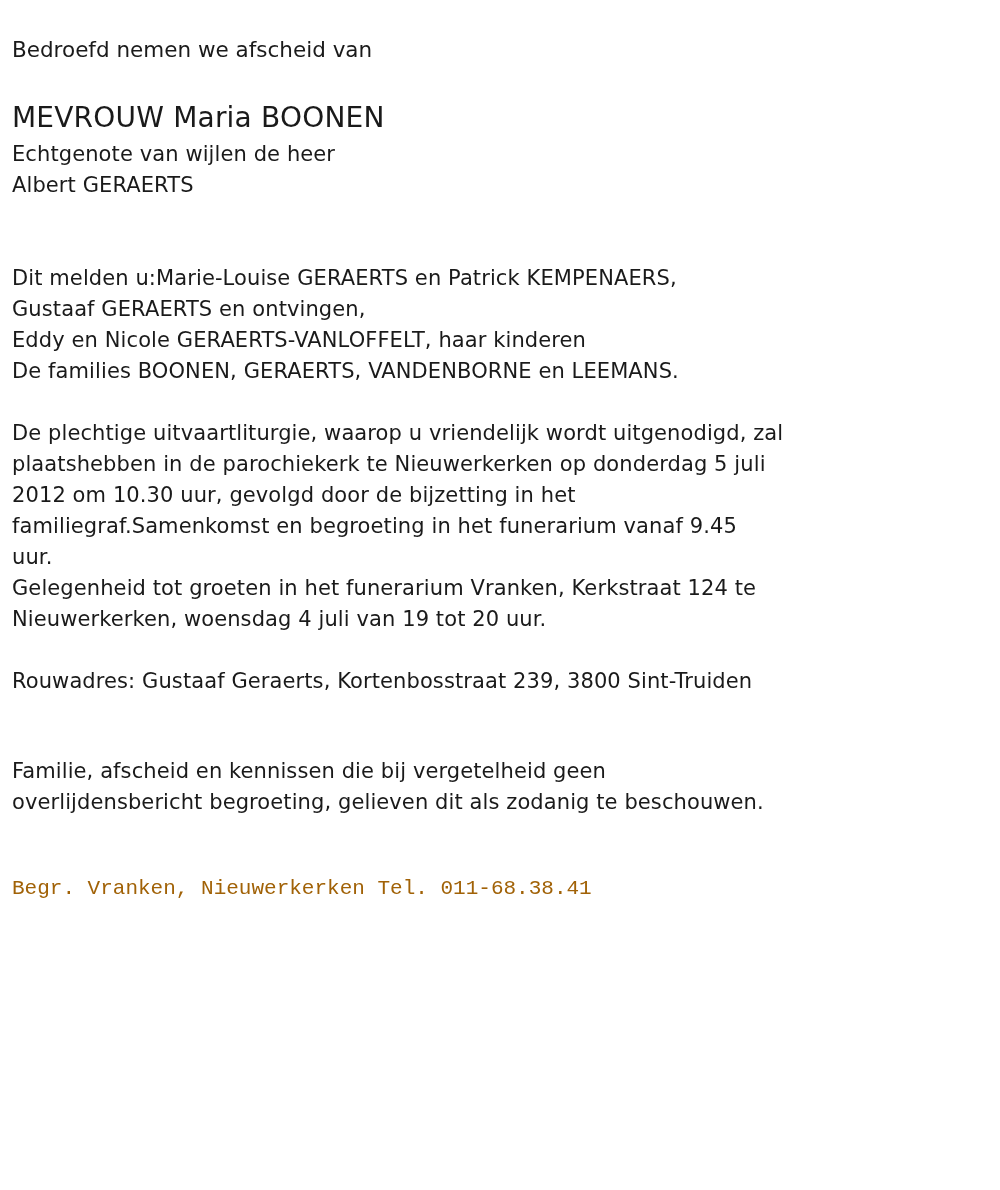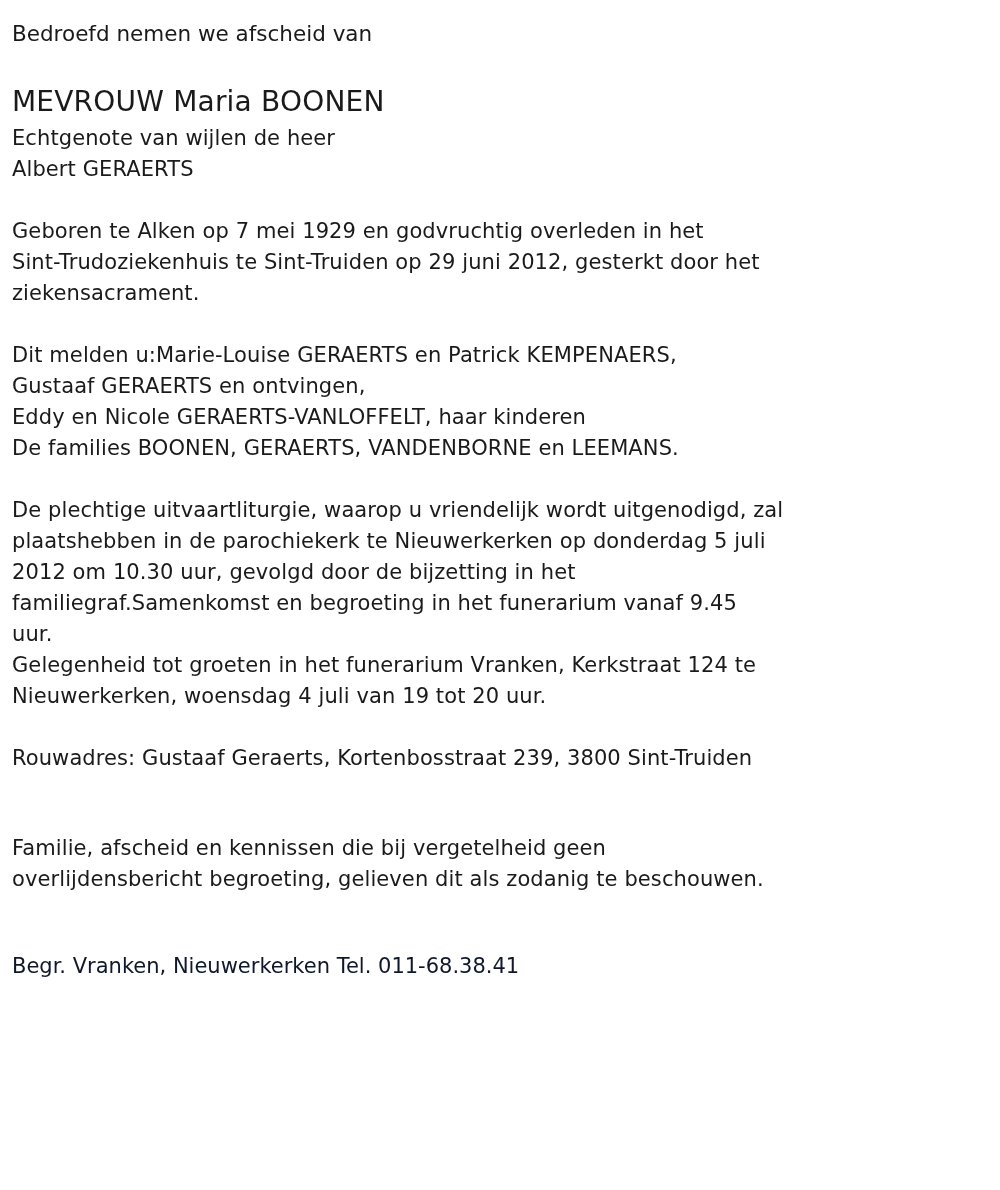--- a/index.html
+++ b/index.html
@@ -12,21 +12,21 @@
     width: 1000px;
     height: 1190px;
     font-family: "DejaVu Sans", "Liberation Sans", sans-serif;
     color: #1a1a1a;
     overflow: hidden;
   }
   .notice {
     box-sizing: border-box;
     width: 1000px;
     height: 1024px;
-    padding: 18px 40px 0 12px;
+    padding: 34px 40px 0 12px;
   }
   .line {
     font-size: 21px;
     line-height: 31px;
     letter-spacing: 0.1px;
     white-space: pre-wrap;
   }
   .intro {
     font-size: 21.5px;
     line-height: 31px;
@@ -45,46 +45,42 @@
   
   .gap-intro   { height: 36px; }
   .gap-after-name { height: 4px; }
   .gap-para    { height: 31px; }
   .gap-small   { height: 28px; }
   .gap-footer  { height: 28px; }
 
   .footer-line {
     font-size: 21px;
     line-height: 30px;
-    color: #0f172a;
+    color: #a16207;
+    font-family: Liberation Mono, monospace;
   }
 </style>
 </head>
 <body>
 
 <div class="notice">
 
   <div class="intro">Bedroefd nemen we afscheid van</div>
 
   <div class="gap-intro"></div>
 
   <div class="deceased-name">MEVROUW Maria BOONEN</div>
 
   <div class="gap-after-name"></div>
 
   <div class="line">Echtgenote van wijlen de heer</div>
   <div class="line">Albert GERAERTS</div>
 
   <div class="gap-para"></div>
 
-  <div class="block">
-    <div class="line">Geboren te Alken op 7 mei 1929 en godvruchtig overleden in het</div>
-    <div class="line">Sint-Trudoziekenhuis te Sint-Truiden op 29 juni 2012, gesterkt door het</div>
-    <div class="line">ziekensacrament.</div>
-  </div>
 
   <div class="gap-para"></div>
 
   <div class="block">
     <div class="line">Dit melden u:Marie-Louise GERAERTS en Patrick KEMPENAERS,</div>
     <div class="line">Gustaaf GERAERTS en ontvingen,</div>
     <div class="line">Eddy en Nicole GERAERTS-VANLOFFELT, haar kinderen</div>
     <div class="line">De families BOONEN, GERAERTS, VANDENBORNE en LEEMANS.</div>
   </div>
 

